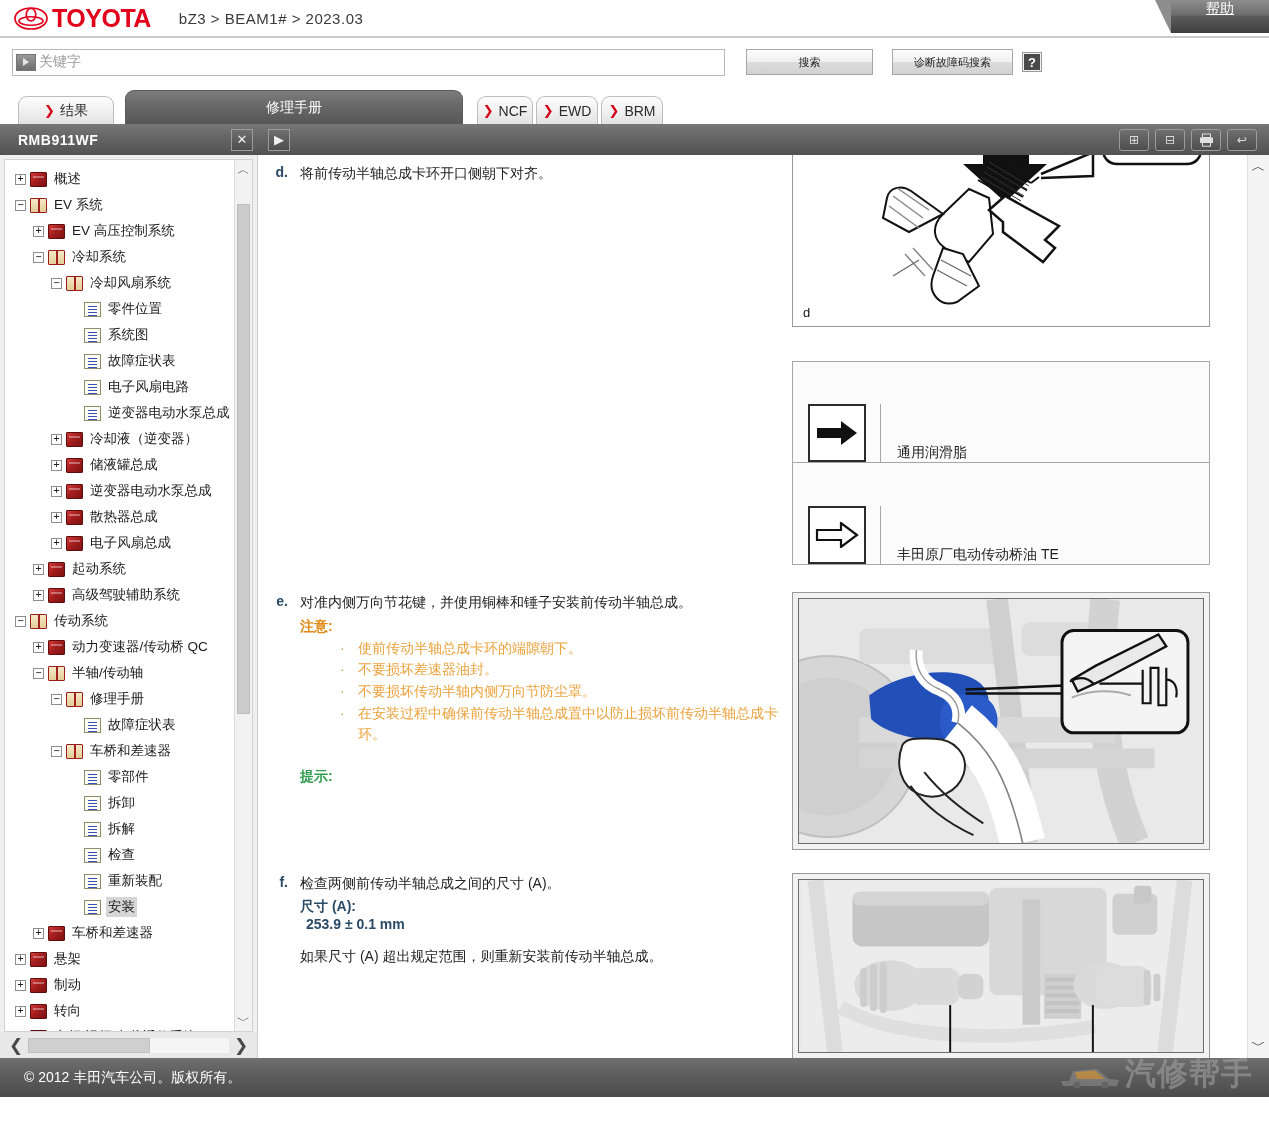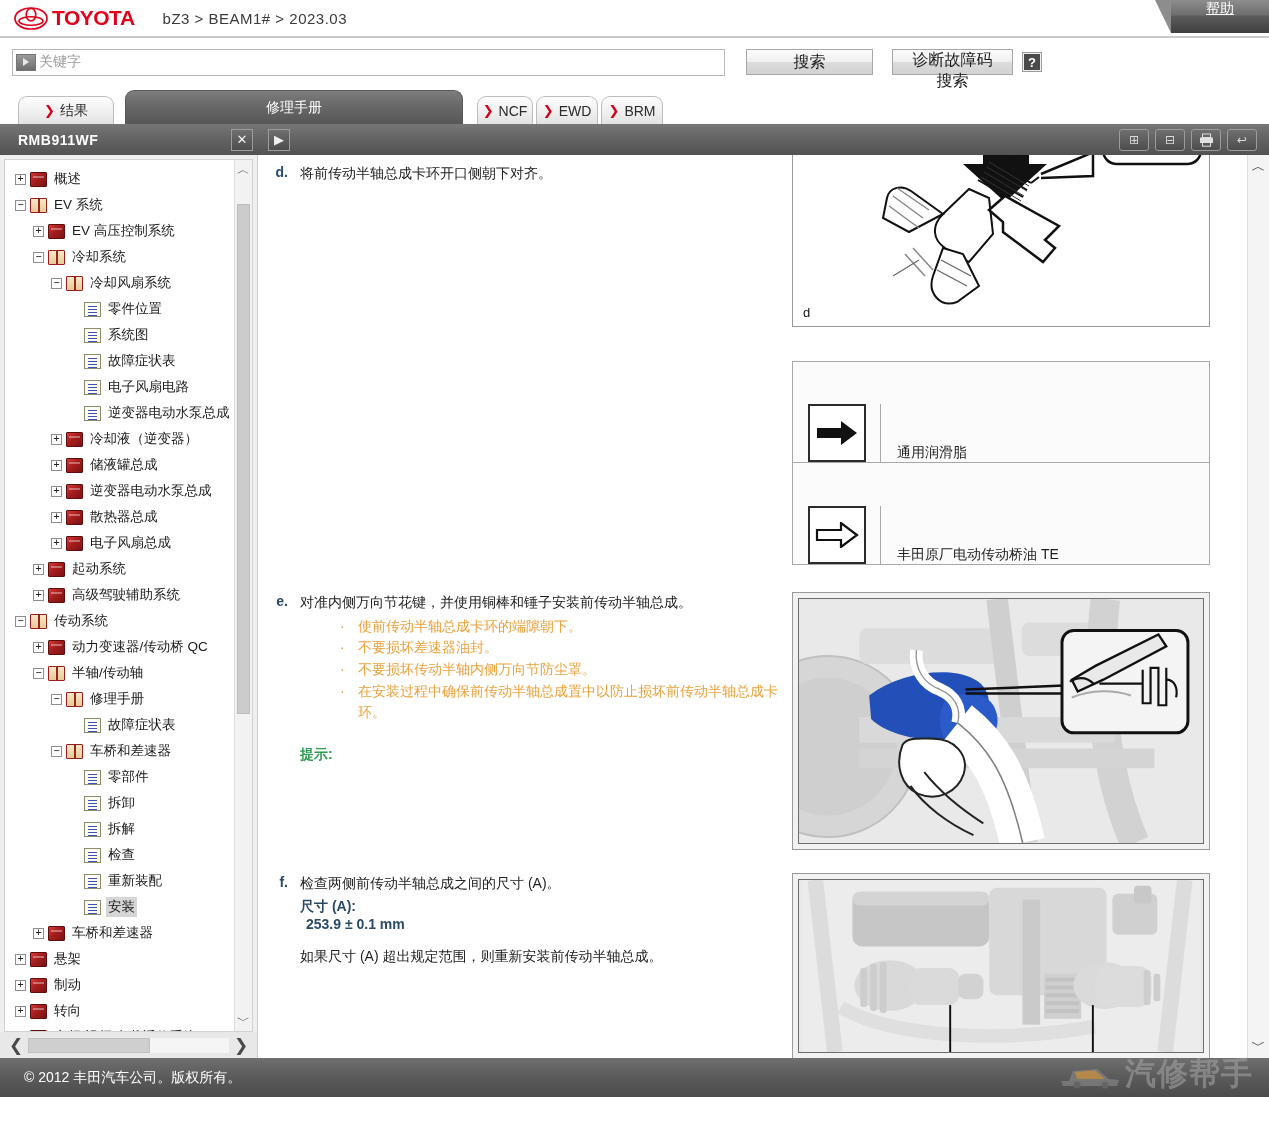--- a/index.html
+++ b/index.html
@@ -24,21 +24,21 @@
     display: flex;
     align-items: center;
     margin-left: 14px;
     gap: 4px;
   }
   .toyota-mark {
     width: 34px; height: 23px;
     position: relative;
   }
   .toyota-wordmark {
-    font-size: 21px;
+    font-size: 25px;
     font-weight: bold;
     color: #e2001a;
     letter-spacing: -0.5px;
     font-family: "Liberation Sans", sans-serif;
   }
   .breadcrumb {
     margin-left: 28px;
     font-size: 15px;
     color: #3a3a3a;
     letter-spacing: 0.5px;
@@ -99,21 +99,21 @@
     border-color: transparent transparent transparent #e8e8e8;
   }
   .search-placeholder {
     font-size: 14px;
     color: #9a9a9a;
   }
   .btn-grey {
     height: 26px;
     background: linear-gradient(to bottom, #fcfcfc 0%, #efefef 50%, #dcdcdc 51%, #d2d2d2 100%);
     border: 1px solid #a7a7a7;
-    font-size: 16px;
+    font-size: 11px;
     color: #1a1a1a;
     cursor: pointer;
     padding: 0 14px;
     font-family: "Liberation Sans", sans-serif;
   }
   #search-btn { width: 127px; margin-left: 21px; }
   #dtc-btn { width: 121px; margin-left: 19px; }
   .qmark {
     width: 18px; height: 18px;
     margin-left: 10px;
@@ -831,20 +831,21 @@
             </div>
           </div>
           <div class="legend-txt">丰田原厂电动传动桥油 TE</div>
         </div>
       </div>
 
       <div class="step" style="top:437px;">
         <div class="step-letter">e.</div>
         <div class="step-body" style="max-width:490px;">
           <div class="txt">对准内侧万向节花键，并使用铜棒和锤子安装前传动半轴总成。</div>
+          <div class="caution-head">注意:</div>
           <ul class="caution-list" id="caution-list">
               <li>使前传动半轴总成卡环的端隙朝下。</li>
               <li>不要损坏差速器油封。</li>
               <li>不要损坏传动半轴内侧万向节防尘罩。</li>
               <li>在安装过程中确保前传动半轴总成置中以防止损坏前传动半轴总成卡环。</li>
             </ul>
           <div style="height:22px;"></div>
           <div class="hint-head">提示:</div>
         </div>
       </div>

